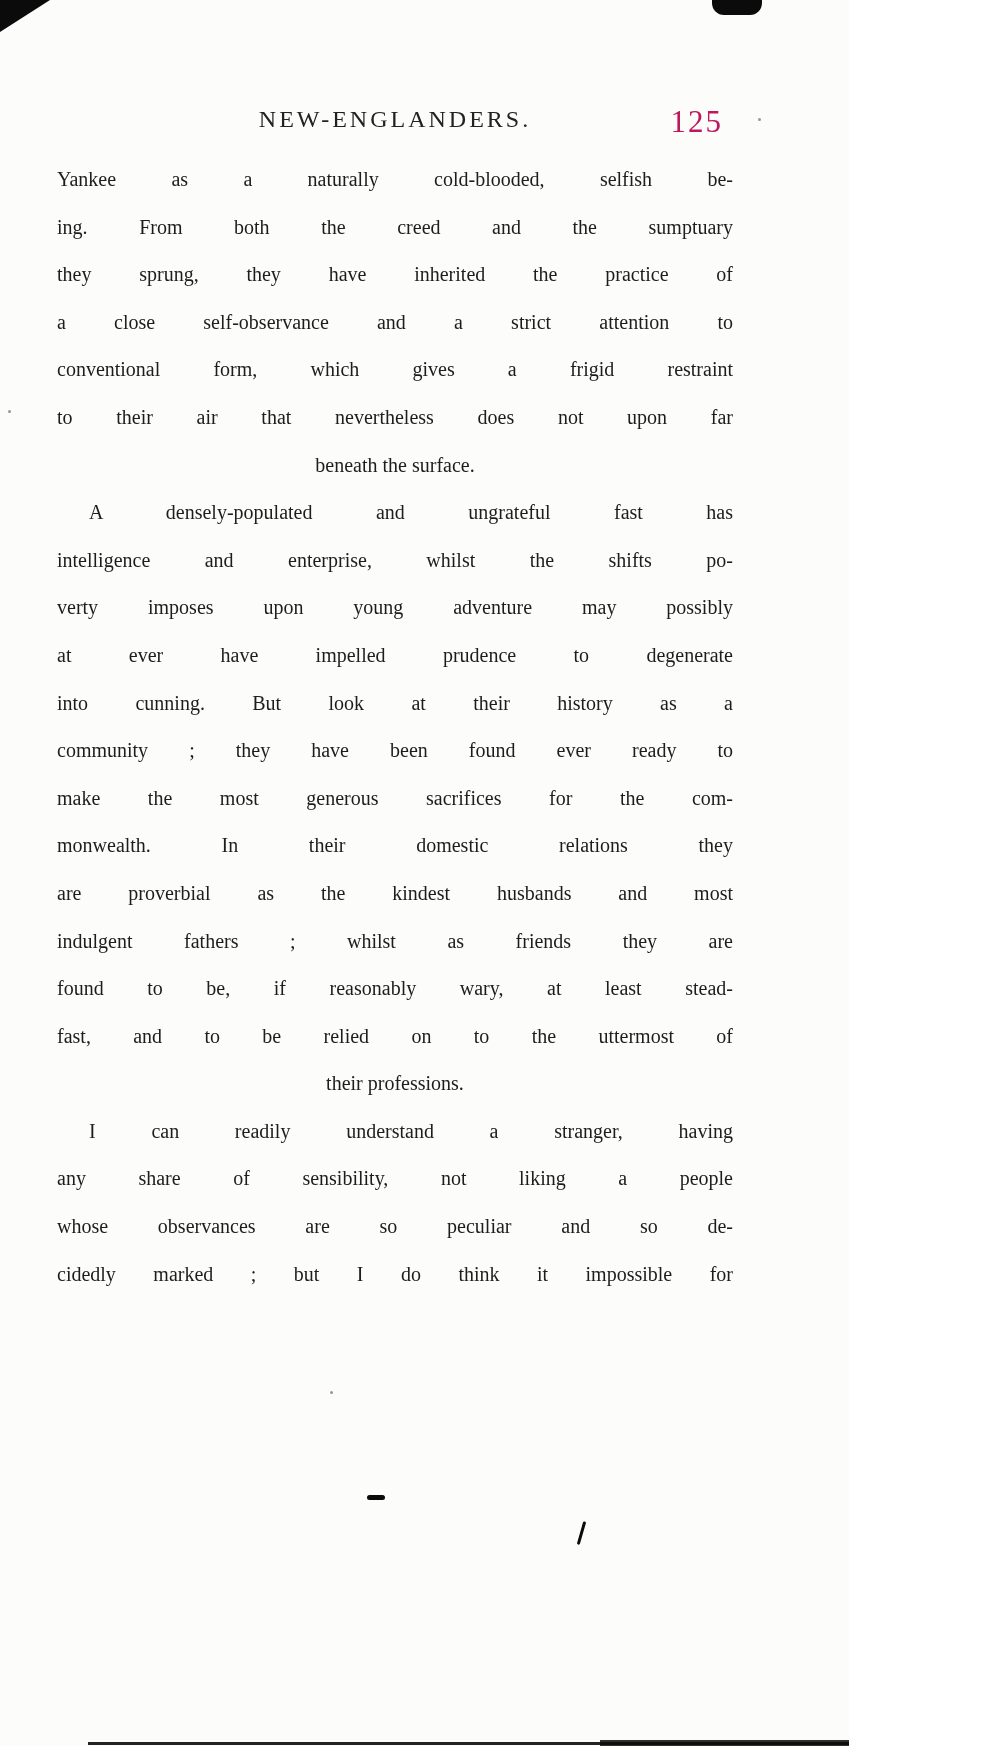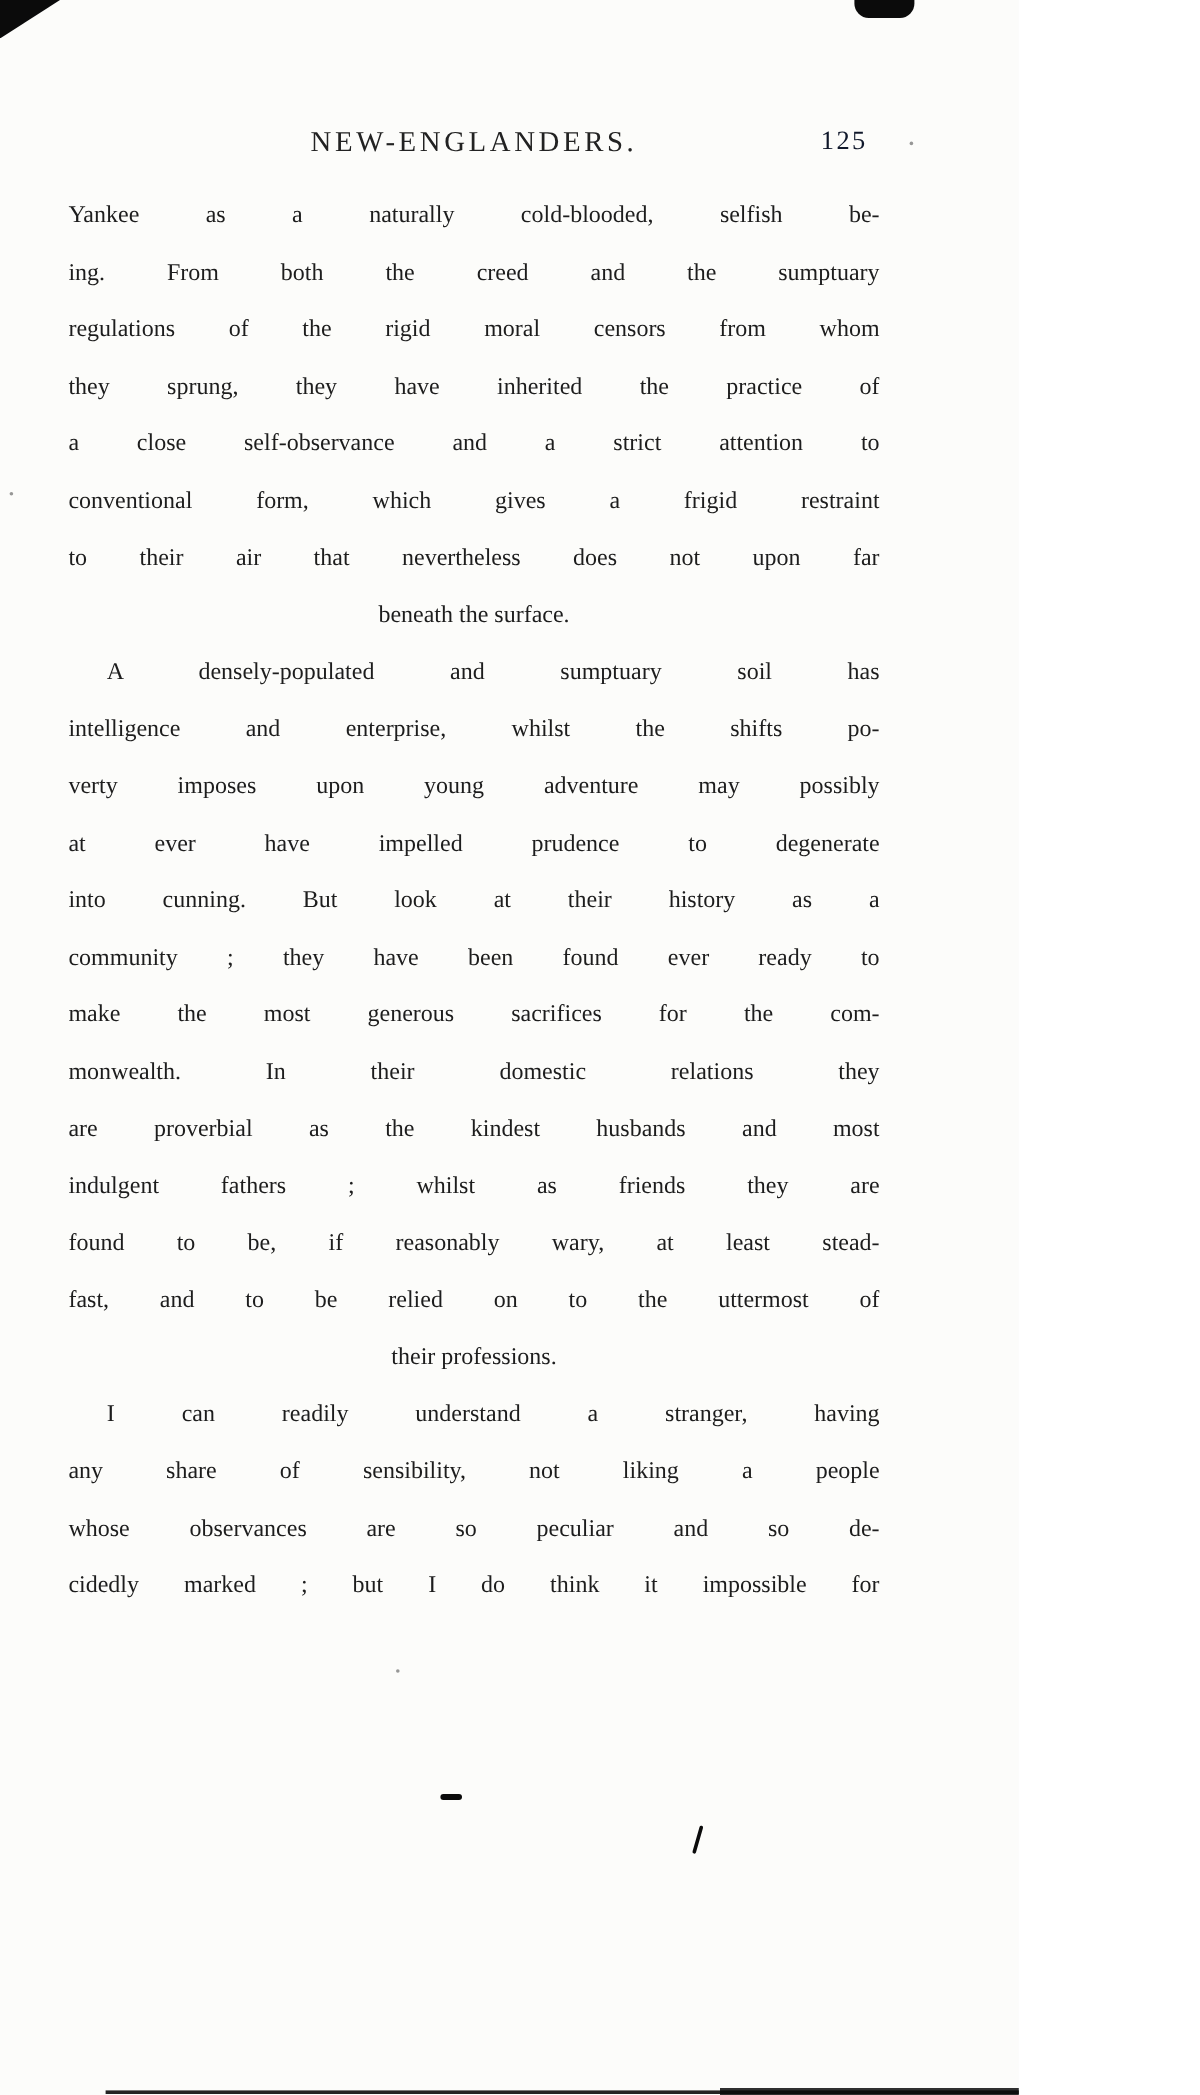--- a/index.html
+++ b/index.html
@@ -16,21 +16,21 @@
 
   
   .header { position:absolute; top:104px; left:57px; width:676px; height:34px; }
   .running-title {
     position:absolute; left:0; top:2px; width:100%;
     text-align:center; font-size:24px; letter-spacing:3px;
     color:#222;
   }
   .page-number {
     position:absolute; right:10px; top:0;
-    font-size:22px; letter-spacing:2px; color:#0f172a;margin-left:17px;
+    font-size:31px; letter-spacing:2px; color:#be185d;margin-left:17px;
   }
 
   
   .text-block {
     position:absolute; top:156px; left:57px; width:676px;
     font-size:20px;
   }
   .line {
     height:47.6px; line-height:47.6px;
     overflow:hidden;
@@ -72,27 +72,26 @@
   <div class="speck s5"></div>
 
   <div class="header">
     <span class="running-title">NEW-ENGLANDERS.</span>
     <span class="page-number">125</span>
   </div>
 
   <div class="text-block">
     <div class="line j">Yankee as a naturally cold-blooded, selfish be-</div>
     <div class="line j">ing. From both the creed and the sumptuary</div>
-    <div class="line j">regulations of the rigid moral censors from whom</div>
     <div class="line j">they sprung, they have inherited the practice of</div>
     <div class="line j">a close self-observance and a strict attention to</div>
     <div class="line j">conventional form, which gives a frigid restraint</div>
     <div class="line j">to their air that nevertheless does not upon far</div>
     <div class="line end">beneath the surface.</div>
-    <div class="line j indent">A densely-populated and sumptuary soil has</div>
+    <div class="line j indent">A densely-populated and ungrateful fast has</div>
     <div class="line j">intelligence and enterprise, whilst the shifts po-</div>
     <div class="line j">verty imposes upon young adventure may possibly</div>
     <div class="line j">at ever have impelled prudence to degenerate</div>
     <div class="line j">into cunning. But look at their history as a</div>
     <div class="line j">community ; they have been found ever ready to</div>
     <div class="line j">make the most generous sacrifices for the com-</div>
     <div class="line j">monwealth. In their domestic relations they</div>
     <div class="line j">are proverbial as the kindest husbands and most</div>
     <div class="line j">indulgent fathers ; whilst as friends they are</div>
     <div class="line j">found to be, if reasonably wary, at least stead-</div>

